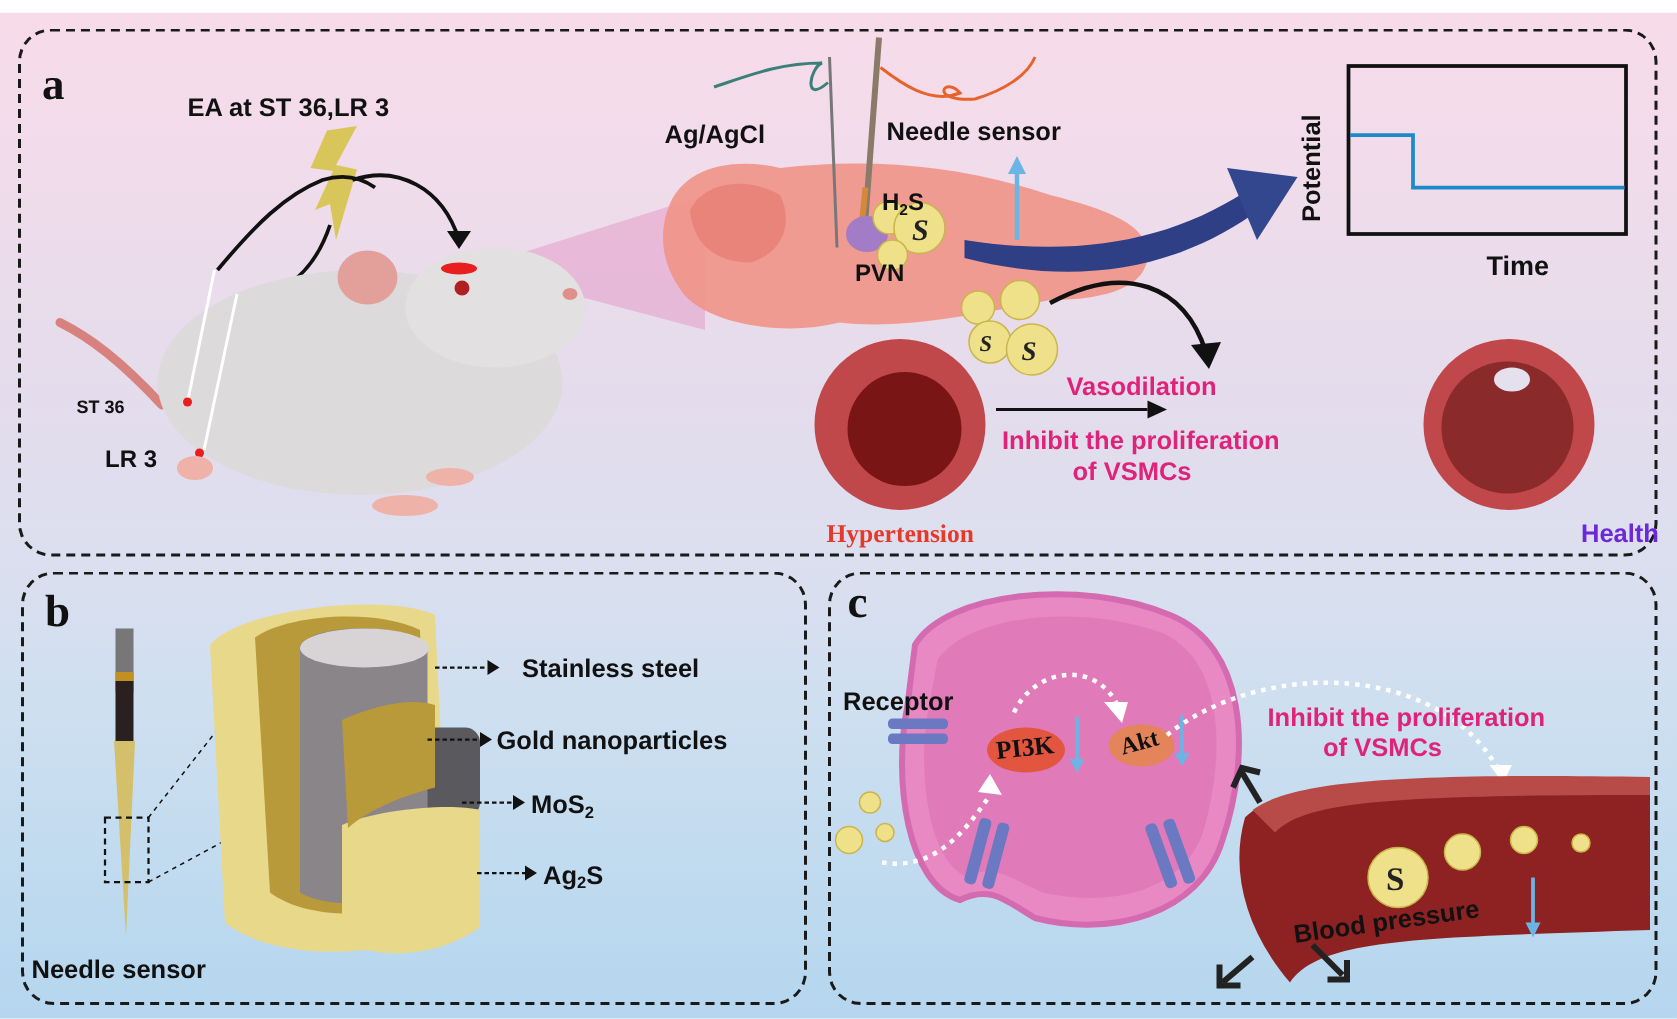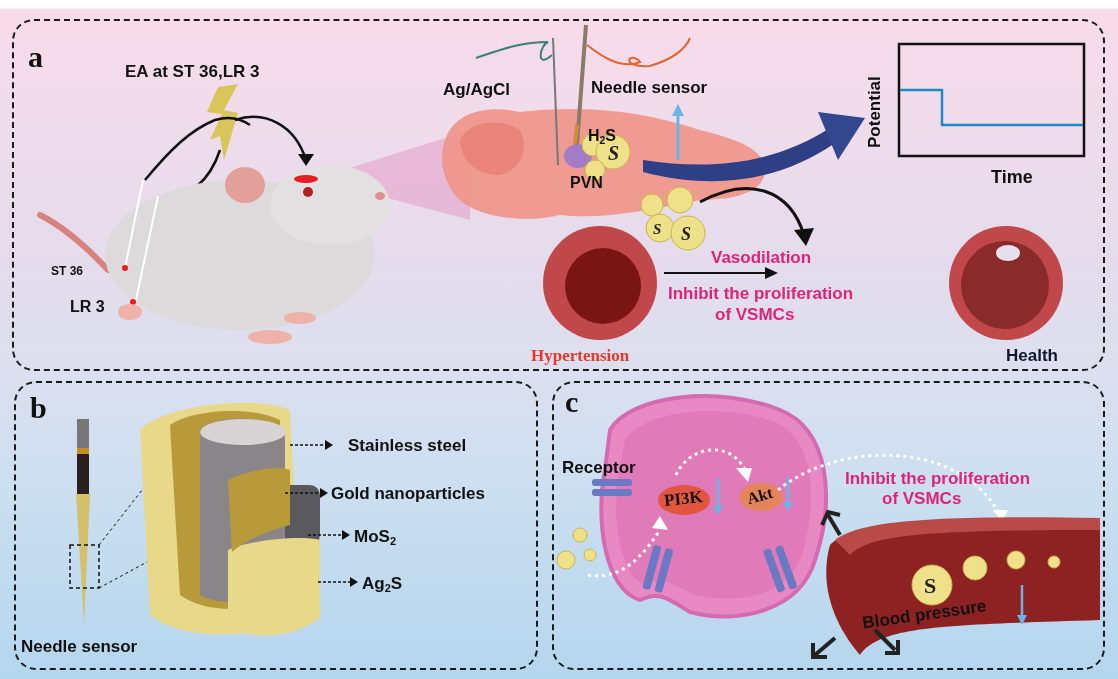--- a/index.html
+++ b/index.html
@@ -9,21 +9,21 @@
     font-family: "Liberation Sans", sans-serif;
   }
   .panel { position: absolute; border: 2.5px dashed #1a1a1a; border-radius: 22px; box-sizing: border-box; }
   #panel-a { left: 12px; top: 19px; width: 1093px; height: 352px; }
   #panel-b { left: 14px; top: 381px; width: 524px; height: 289px; }
   #panel-c { left: 552px; top: 381px; width: 553px; height: 289px; }
   .plabel { position: absolute; font-family: "Liberation Serif", serif; font-weight: bold; font-size: 30px; color: #111; line-height: 1; }
   .lbl { position: absolute; font-weight: bold; color: #111; white-space: nowrap; line-height: 1; }
   .pink { color: #e0237a; }
   .red-serif { font-family: "Liberation Serif", serif; color: #e53a2a; }
-  .navy { color: #0f172a; }
+  .navy { color: #6d28d9; margin-left: 48px; }
   svg { position: absolute; overflow: visible; }
   sub { font-size: 65%; vertical-align: -3px; }
 </style>
 </head>
 <body>
 
 <div class="panel" id="panel-a"></div>
 <div class="plabel" style="left:28px;top:42px;">a</div>
 
 <div class="lbl" style="left:125px;top:63px;font-size:17px;">EA at ST 36,LR 3</div>
@@ -103,21 +103,21 @@
 
   <circle cx="600" cy="283" r="57" fill="#c0474a"></circle>
   <circle cx="603" cy="286" r="38" fill="#7a1516"></circle>
   <circle cx="1006" cy="283" r="57" fill="#c0474a"></circle>
   <circle cx="1005" cy="285" r="44" fill="#8a2a2a"></circle>
   <ellipse cx="1008" cy="253" rx="12" ry="8" fill="#e4e0ee"></ellipse>
 </svg>
 <div class="lbl pink" style="left:711px;top:249px;font-size:17px;text-align:right;">Vasodilation</div>
 <div class="lbl pink" style="left:668px;top:285px;font-size:17px;">Inhibit the proliferation</div>
 <div class="lbl pink" style="left:715px;top:306px;font-size:17px;">of VSMCs</div>
-<div class="lbl red-serif" style="left:531px;top:347px;font-size:17px;">Hypertension</div>
+<div class="lbl red-serif" style="left:551px;top:347px;font-size:17px;">Hypertension</div>
 <div class="lbl navy" style="left:1006px;top:347px;font-size:17px;">Health</div>
 
 <div class="panel" id="panel-b"></div>
 <div class="plabel" style="left:30px;top:393px;">b</div>
 
 <svg style="left:0;top:0;" width="1118" height="679">
   <rect x="77" y="419" width="12" height="42" fill="#777"></rect>
   <rect x="77" y="448" width="12" height="6" fill="#c09020"></rect>
   <rect x="77" y="454" width="12" height="40" fill="#2a2020"></rect>
   <polygon points="76,494 90,494 84,624" fill="#d4c06a"></polygon>

